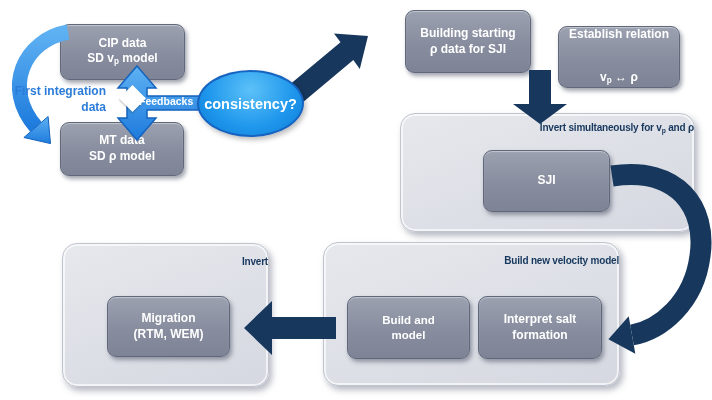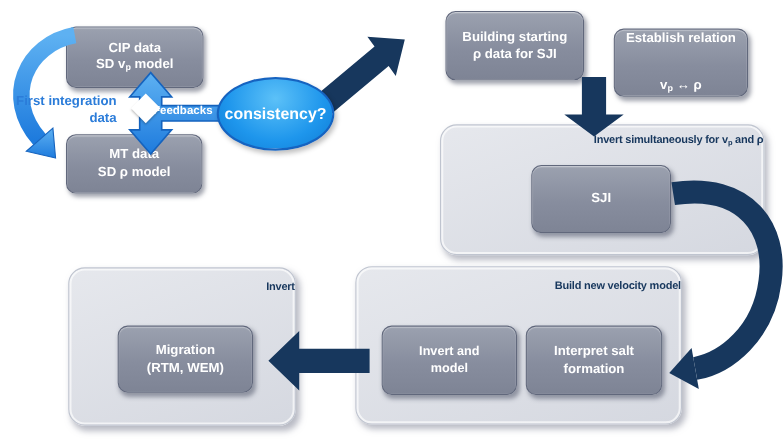--- a/index.html
+++ b/index.html
@@ -89,21 +89,21 @@
   <div class="gbox" style="left:558px;top:26px;width:120px;height:60px;justify-content:space-between;">
     <span>Establish relation</span>
     <span><span>v</span><span class="sub">p</span><span> ↔ ρ</span></span>
   </div>
 
   <div class="gbox" style="left:483px;top:150px;width:125px;height:60px;align-items:center;">
     <span>SJI</span>
   </div>
 
   <div class="gbox" style="left:347px;top:296px;width:121px;height:61px;font-size:11.5px;">
-    <span>Invert and</span>
+    <span>Build and</span>
     <span>model</span>
   </div>
 
   <div class="gbox" style="left:107px;top:296px;width:121px;height:59px;">
     <span>Migration</span>
     <span>(RTM, WEM)</span>
   </div>
 
   <div class="gbox" style="left:478px;top:296px;width:122px;height:61px;">
     <span>Interpret salt</span>

